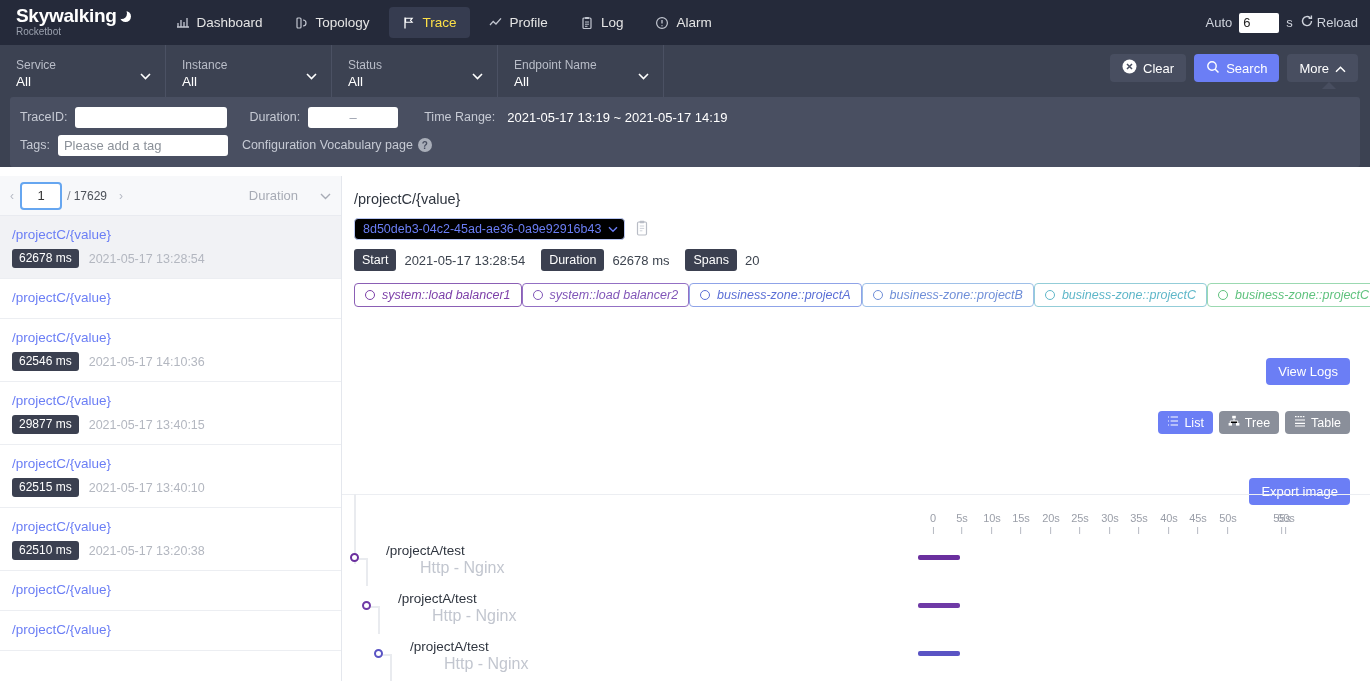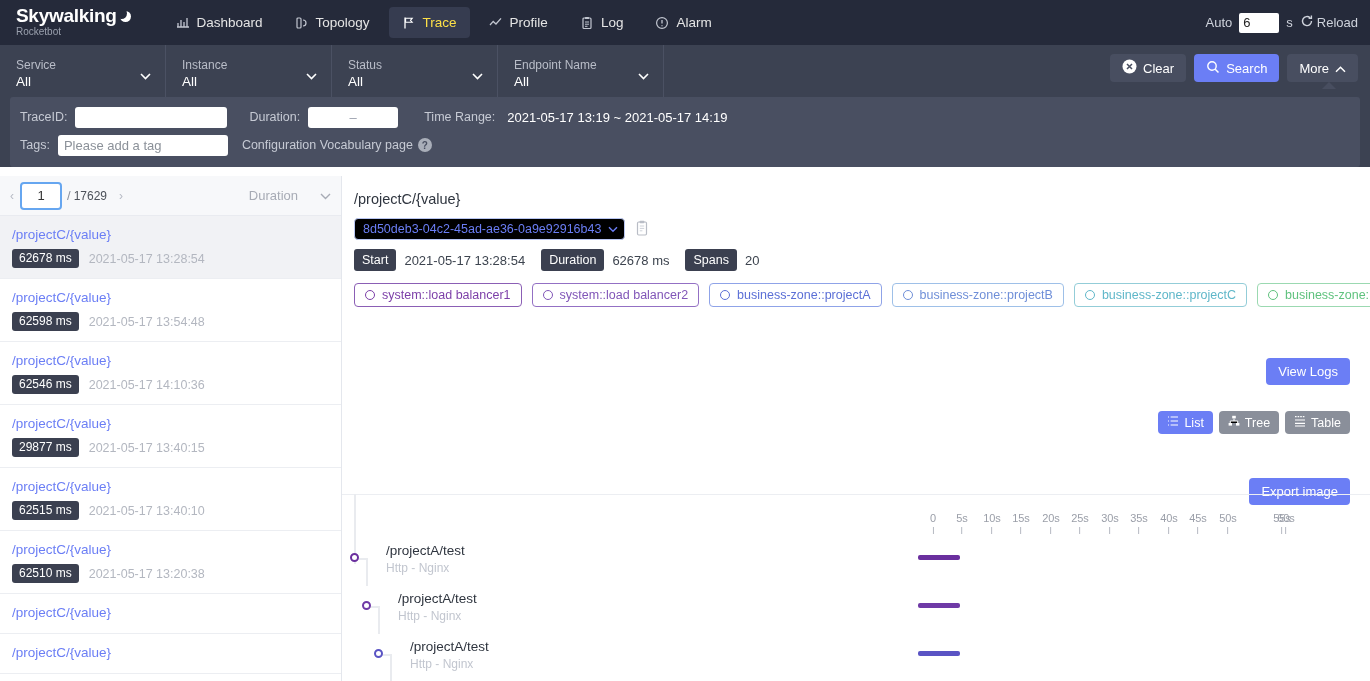--- a/index.html
+++ b/index.html
@@ -168,21 +168,21 @@
     position: absolute; right: 20px; top: 235px; display: flex; gap: 6px; justify-content: center;
   }
   .vm {
     display: inline-flex; align-items: center; gap: 5px;
     background: #8a8f9a; color: #fff; font-size: 12.5px;
     border-radius: 4px; padding: 4px 9px; cursor: pointer;
   }
   .vm.active { background: #6b7ef5; }
 
   
-  .legend { display: flex; gap: 10px; padding: 12px 0 16px 12px; flex-wrap: nowrap; }
+  .legend { display: flex; padding: 12px 0 16px 12px; flex-wrap: nowrap; font-style: italic; }
   .lchip {
     display: inline-flex; align-items: center; gap: 7px;
     border: 1px solid; border-radius: 4px; padding: 4px 10px;
     font-size: 12.5px; background: #fff; cursor: pointer; white-space: nowrap;
   }
   .lchip .dot {
     width: 10px; height: 10px; border-radius: 50%; border: 1.6px solid currentColor;
   }
   .exportimg {
     position: absolute; right: 20px; top: 302px;
@@ -193,21 +193,21 @@
   
   .waterfall { position: absolute; left: 0; top: 318px; right: 0; bottom: 0; overflow: hidden; }
   .axis { position: absolute; left: 0; top: 18px; right: 0; height: 22px; }
   .tick { position: absolute; top: 0; font-size: 11px; color: #9a9ea8; transform: translateX(-50%); }
   .tick i {
     display: block; width: 1px; height: 7px; background: #b5b9c2; margin: 3px auto 0 auto;
   }
   .rows { position: absolute; left: 0; top: 44px; right: 0; bottom: 0; }
   .srow { position: relative; height: 48px; }
   .sname { position: absolute; font-size: 13.5px; color: #2f353f; line-height: 18px; top: 4px; }
-  .stype { position: absolute; font-size: 12px; color: #c2c6cf; line-height: 16px; top: 22px; }
+  .stype { position: absolute; font-size: 16px; color: #c2c6cf; line-height: 16px; top: 22px; margin-left: 34px; }
   .sdot {
     position: absolute; width: 9px; height: 9px; border-radius: 50%;
     border: 2.5px solid; background: #fff; top: 15px;
   }
   .treeline { position: absolute; background: #e9ebef; }
   .sbar { position: absolute; height: 5px; border-radius: 2px; top: 17px; }
   .divider { position: absolute; left: 0; right: 0; top: 0; height: 1px; background: #eceef2; }
 </style>
 </head>
 <body>
@@ -413,24 +413,20 @@
     <div class="tlist">
       <div class="titem sel">
         <div class="tname">/projectC/{value}</div>
         <div class="trow2">
           <span class="tdur">62678 ms</span>
           <span class="ttime">2021-05-17 13:28:54</span>
         </div>
       </div>
       <div class="titem">
         <div class="tname">/projectC/{value}</div>
-        <div class="trow2">
-          <span class="tdur">62598 ms</span>
-          <span class="ttime">2021-05-17 13:54:48</span>
-        </div>
       </div>
       <div class="titem">
         <div class="tname">/projectC/{value}</div>
         <div class="trow2">
           <span class="tdur">62546 ms</span>
           <span class="ttime">2021-05-17 14:10:36</span>
         </div>
       </div>
       <div class="titem">
         <div class="tname">/projectC/{value}</div>

